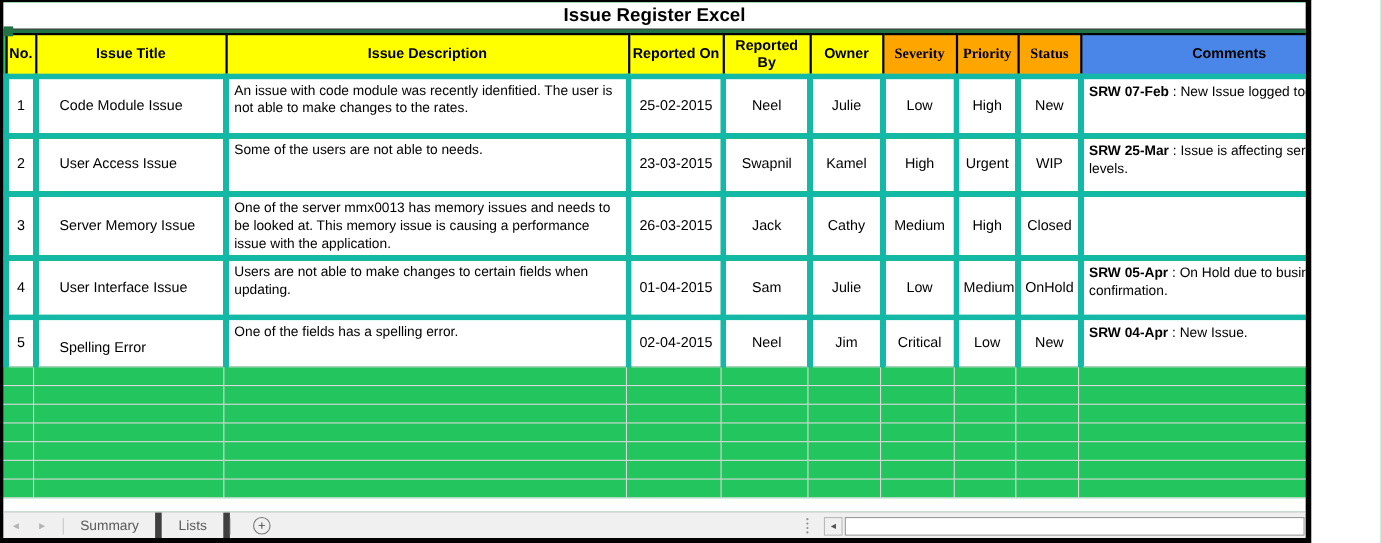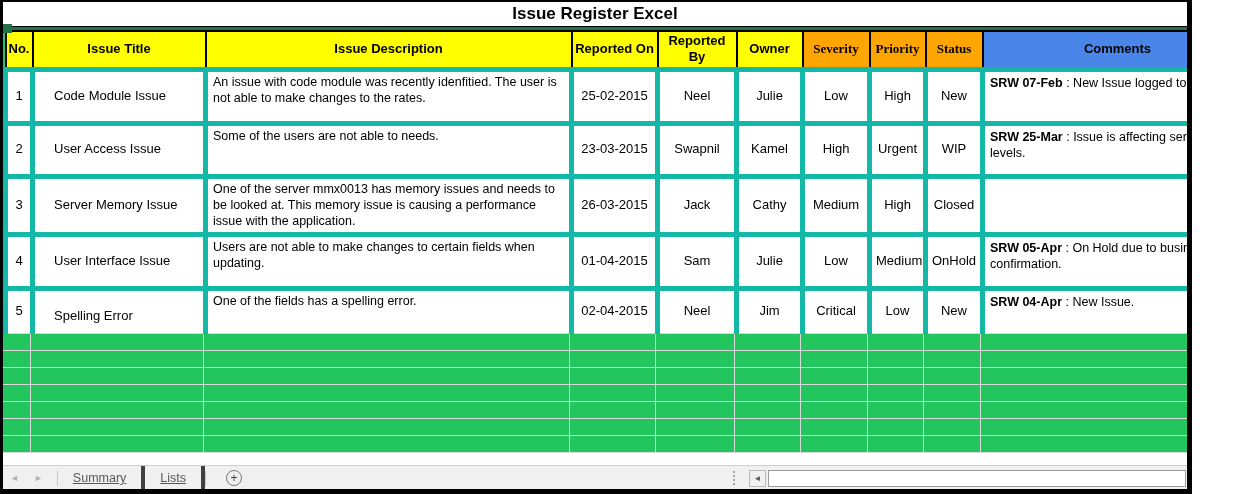--- a/index.html
+++ b/index.html
@@ -39,21 +39,21 @@
   .grid td{border-right:1px solid #D9D9D9;border-bottom:1px solid #D9D9D9;height:16px;padding:0;}
   .grid td:last-child{border-right:none;}
   .gap{height:12px;background:#fff;}
   .tabbar{
     height:25px;background:#f0f0f0;border-top:1px solid #d0d0d0;
     display:flex;align-items:stretch;font-size:12.5px;color:#595959;
   }
   .nav{display:flex;align-items:center;gap:15px;padding:0 14px 0 7px;}
   .nav span{color:#b3b3b3;font-size:9px;line-height:1;}
   .vdiv{width:1px;background:#c6c6c6;margin:5px 0;}
-  .tab{display:flex;align-items:center;padding:0 15px;border-right:4px solid #404040;white-space:nowrap;text-decoration:underline;}
+  .tab{display:flex;align-items:center;padding:0 15px;border-right:6px solid #404040;white-space:nowrap;}
   .tab.active{background:#fff;color:#217346;font-weight:700;border-bottom:2px solid #217346;}
   .addwrap{display:flex;align-items:center;padding-left:20px;}
   .addbtn{
     width:16px;height:16px;border:1px solid #767676;border-radius:50%;box-sizing:border-box;
     display:flex;align-items:center;justify-content:center;font-size:12px;line-height:1;color:#444;background:transparent;
   }
   .right{margin-left:auto;display:flex;align-items:center;gap:10px;padding-right:1px;}
   .dots{display:flex;flex-direction:column;gap:2px;padding:0 4px;}
   .dots i{width:2px;height:2px;background:#8e8e8e;border-radius:50%;}
   .scroll{display:flex;align-items:center;height:17px;}

